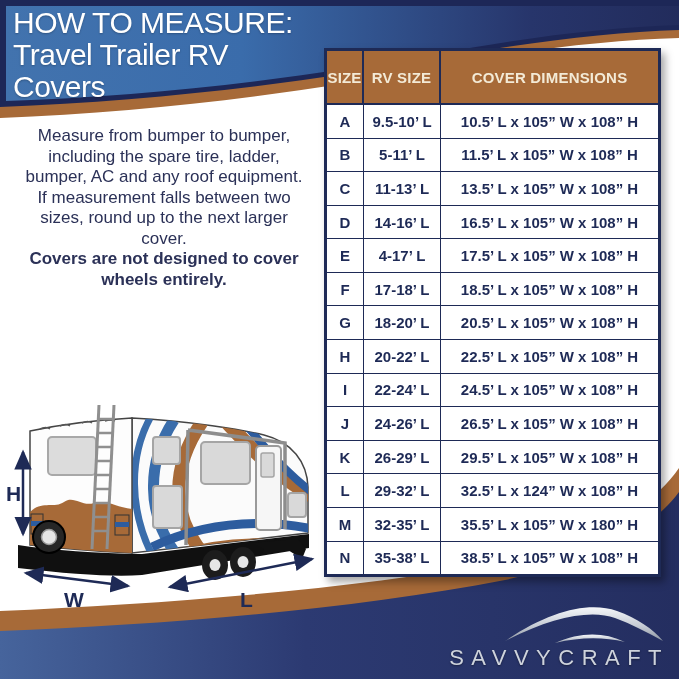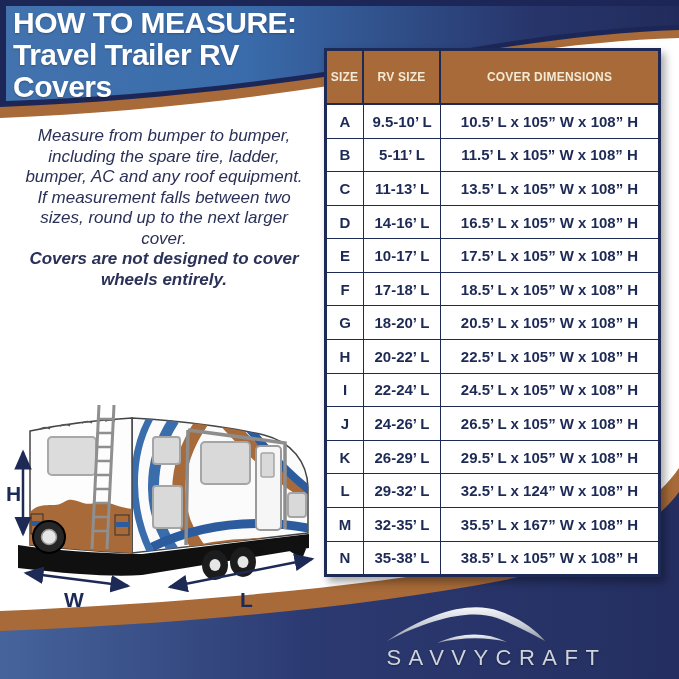--- a/index.html
+++ b/index.html
@@ -6,61 +6,61 @@
   .page{
     position:relative;width:679px;height:679px;overflow:hidden;background:#ffffff;
     font-family:"Liberation Sans", sans-serif;
   }
   svg{display:block;}
   .layer{position:absolute;left:0;top:0;pointer-events:none;}
 
   
   .title-block{
     position:absolute;left:13px;top:7px;z-index:3;color:#ffffff;
-    font-weight:bold;font-size:30px;line-height:1.06;letter-spacing:-0.5px;
+    font-weight:normal;font-size:30px;line-height:1.06;letter-spacing:-0.5px;
     text-shadow:0 1px 2px rgba(0,0,0,0.25);
   }
 
   
   .instructions{
     position:absolute;left:25px;top:126px;width:278px;z-index:2;
-    text-align:center;color:#2b3157;font-style:italic;font-size:17px;line-height:1.21;
+    text-align:center;color:#2b3157;font-size:17px;line-height:1.21;
   }
   .instructions p{margin:0;}
   .instructions .note{font-weight:bold;}
 
   
   .size-table{
     position:absolute;left:324px;top:48px;width:337px;height:529px;z-index:4;
     background:#ffffff;border:3px solid #1e2a56;
     box-shadow:4px 5px 8px rgba(0,0,0,0.35);
     display:flex;flex-direction:column;box-sizing:border-box;
   }
   .t-header{height:52px;flex:0 0 52px;background:#a76a38;display:flex;border-bottom:2px solid #1e2a56;}
   .th{
     display:flex;align-items:center;justify-content:center;
-    color:#f3ead6;font-weight:bold;font-size:12px;letter-spacing:0.2px;
+    color:#f3ead6;font-weight:bold;font-size:15px;letter-spacing:0.2px;
     border-right:2px solid #1e2a56;box-sizing:border-box;
   }
   .t-body{flex:1;display:flex;flex-direction:column;}
   .t-row{flex:1;display:flex;}
   .t-row + .t-row{border-top:1.5px solid #1e2a56;}
   .td{
     display:flex;align-items:center;justify-content:center;
     color:#1e2a56;font-weight:bold;font-size:15px;
     border-right:1.5px solid #1e2a56;box-sizing:border-box;white-space:nowrap;
   }
   .col-size{width:37px;flex:0 0 37px;}
   .col-rv{width:77px;flex:0 0 77px;}
   .col-cover{flex:1;border-right:none !important;}
 
   
   .logo{
     position:absolute;right:10px;bottom:8px;width:290px;z-index:3;
-    display:flex;flex-direction:column;align-items:flex-start;
+    display:flex;flex-direction:column;align-items:flex-end;
   }
   .logo-text{
     color:#ced3dc;font-size:22px;font-weight:normal;letter-spacing:0.34em;
     text-indent:0.34em;text-shadow:0 1px 2px rgba(0,0,0,0.4);
   }
 </style>
 </head>
 <body>
 
 <div class="page">
@@ -193,21 +193,21 @@
           <div class="td col-rv">11-13’ L</div>
           <div class="td col-cover">13.5’ L x 105” W x 108” H</div>
         </div>
         <div class="t-row">
           <div class="td col-size">D</div>
           <div class="td col-rv">14-16’ L</div>
           <div class="td col-cover">16.5’ L x 105” W x 108” H</div>
         </div>
         <div class="t-row">
           <div class="td col-size">E</div>
-          <div class="td col-rv">10-17’ L</div>
+          <div class="td col-rv">4-17’ L</div>
           <div class="td col-cover">17.5’ L x 105” W x 108” H</div>
         </div>
         <div class="t-row">
           <div class="td col-size">F</div>
           <div class="td col-rv">17-18’ L</div>
           <div class="td col-cover">18.5’ L x 105” W x 108” H</div>
         </div>
         <div class="t-row">
           <div class="td col-size">G</div>
           <div class="td col-rv">18-20’ L</div>
@@ -234,21 +234,21 @@
           <div class="td col-cover">29.5’ L x 105” W x 108” H</div>
         </div>
         <div class="t-row">
           <div class="td col-size">L</div>
           <div class="td col-rv">29-32’ L</div>
           <div class="td col-cover">32.5’ L x 124” W x 108” H</div>
         </div>
         <div class="t-row">
           <div class="td col-size">M</div>
           <div class="td col-rv">32-35’ L</div>
-          <div class="td col-cover">35.5’ L x 167” W x 108” H</div>
+          <div class="td col-cover">35.5’ L x 105” W x 180” H</div>
         </div>
         <div class="t-row">
           <div class="td col-size">N</div>
           <div class="td col-rv">35-38’ L</div>
           <div class="td col-cover">38.5’ L x 105” W x 108” H</div>
         </div>
       </div>
   </div>
 
   <div class="logo">

